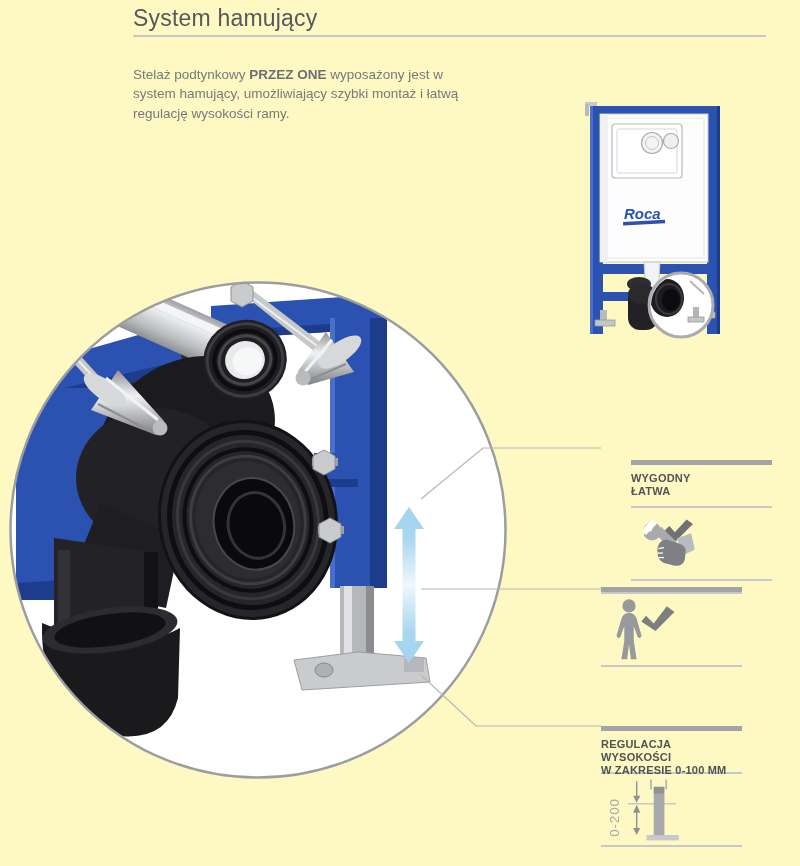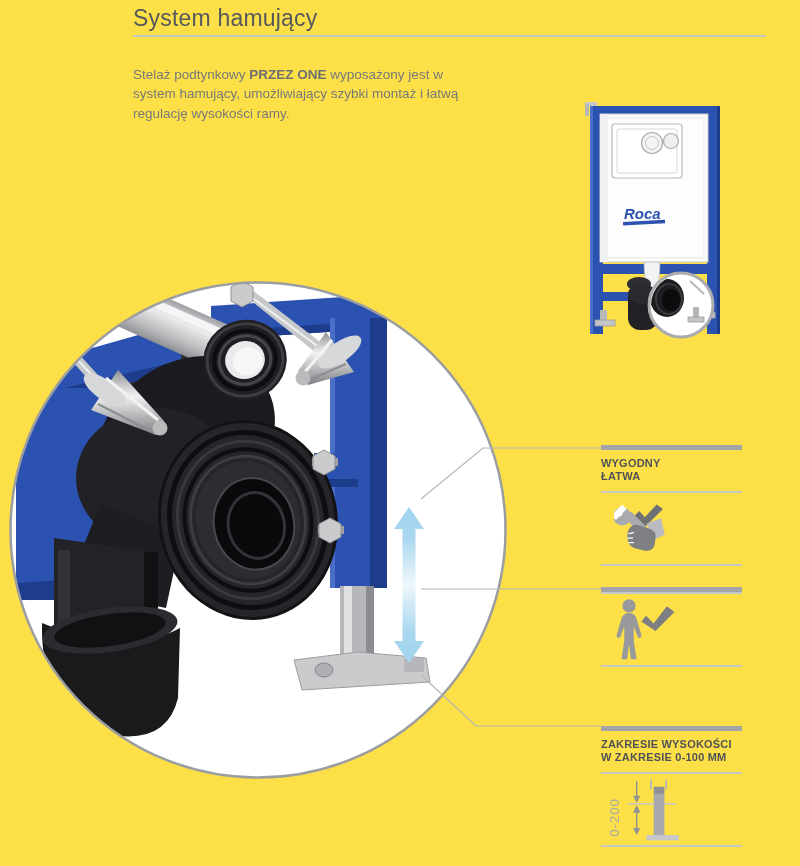--- a/index.html
+++ b/index.html
@@ -1,17 +1,17 @@
 <!DOCTYPE html>
 <html><head>
 <meta charset="utf-8">
 <style>
   html,body { margin:0; padding:0; background:#ffffff; }
   .page {
-    position:relative; width:800px; height:866px; background:#fde047;
+    position:relative; width:800px; height:866px; background:#fef9c3;
     overflow:hidden; font-family:"Liberation Sans", sans-serif;
   }
   .title {
     position:absolute; left:133px; top:5px;
     font-size:23px; font-weight:400; color:#55585c; letter-spacing:0.2px;
   }
   .title-rule {
     position:absolute; left:133px; top:35px; width:633px; height:2px;
     background:#c5c7c9;
   }
@@ -246,21 +246,21 @@
       </linearGradient>
     </defs>
     <g stroke="#b4b6b8" stroke-width="1.2" fill="none">
       <path d="M421,499 L483,448 L601,448"></path>
       <path d="M421,589 L601,589"></path>
       <path d="M421,675 L476,726 L601,726"></path>
     </g>
     <path d="M409,507 L424,529 L415.5,529 L415.5,641 L424,641 L409,663 L394,641 L402.5,641 L402.5,529 L394,529 Z" fill="url(#arrowGrad)"></path>
   </svg>
 
-  <div class="callout" style="top:445px;">
+  <div class="callout" style="top:460px;margin-left:30px;">
     <div class="bar"></div>
     <div class="ctitle">
       <div>WYGODNY</div>
       <div>ŁATWA</div>
     </div>
     <div class="sep"></div>
     <div class="iconbox" style="padding-left:13px;">
       <svg width="58" height="56" viewBox="0 0 64 56">
         <polygon points="28,8 34,15 47,1 54,6 35,25 22,14" fill="#6f7174"></polygon>
         <polygon points="36,22 52,16 56,34 44,40" fill="#b9bbbe"></polygon>
@@ -290,21 +290,21 @@
         <path d="M18,15 C22,15 25,17 26,21 L31,38 C32,41 28,43 27,40 L23,29 L23,44 L26,64 L20,64 L18,48 L16,64 L10,64 L13,44 L13,29 L9,40 C8,43 4,41 5,38 L10,21 C11,17 14,15 18,15 Z" fill="#97999c"></path>
         <path d="M36,18 L44,26 L58,8 L66,14 L46,34 L31,24 Z" fill="#7c7e81"></path>
       </svg>
     </div>
     <div class="sep"></div>
   </div>
 
   <div class="callout" style="top:726px;">
     <div class="bar"></div>
     <div class="ctitle">
-      <div>ZAKRESIE WYSOKOŚCI</div>
+      <div>REGULACJA WYSOKOŚCI</div>
       <div>W ZAKRESIE 0-100 MM</div>
     </div>
     <div class="sep"></div>
     <div class="iconbox" style="padding-left:5px;">
       <svg width="90" height="68" viewBox="0 0 100 76">
         <text transform="rotate(-90 14 68)" x="14" y="68" font-family="Liberation Sans, sans-serif" font-size="15" letter-spacing="1" fill="#a7a9ac">0-200</text>
         <g stroke="#8f9194" stroke-width="1.6" fill="#8f9194">
           <line x1="34" y1="6" x2="34" y2="23"></line>
           <polygon points="30,22 38,22 34,30" stroke="none"></polygon>
           <polygon points="30,41 38,41 34,32" stroke="none"></polygon>

